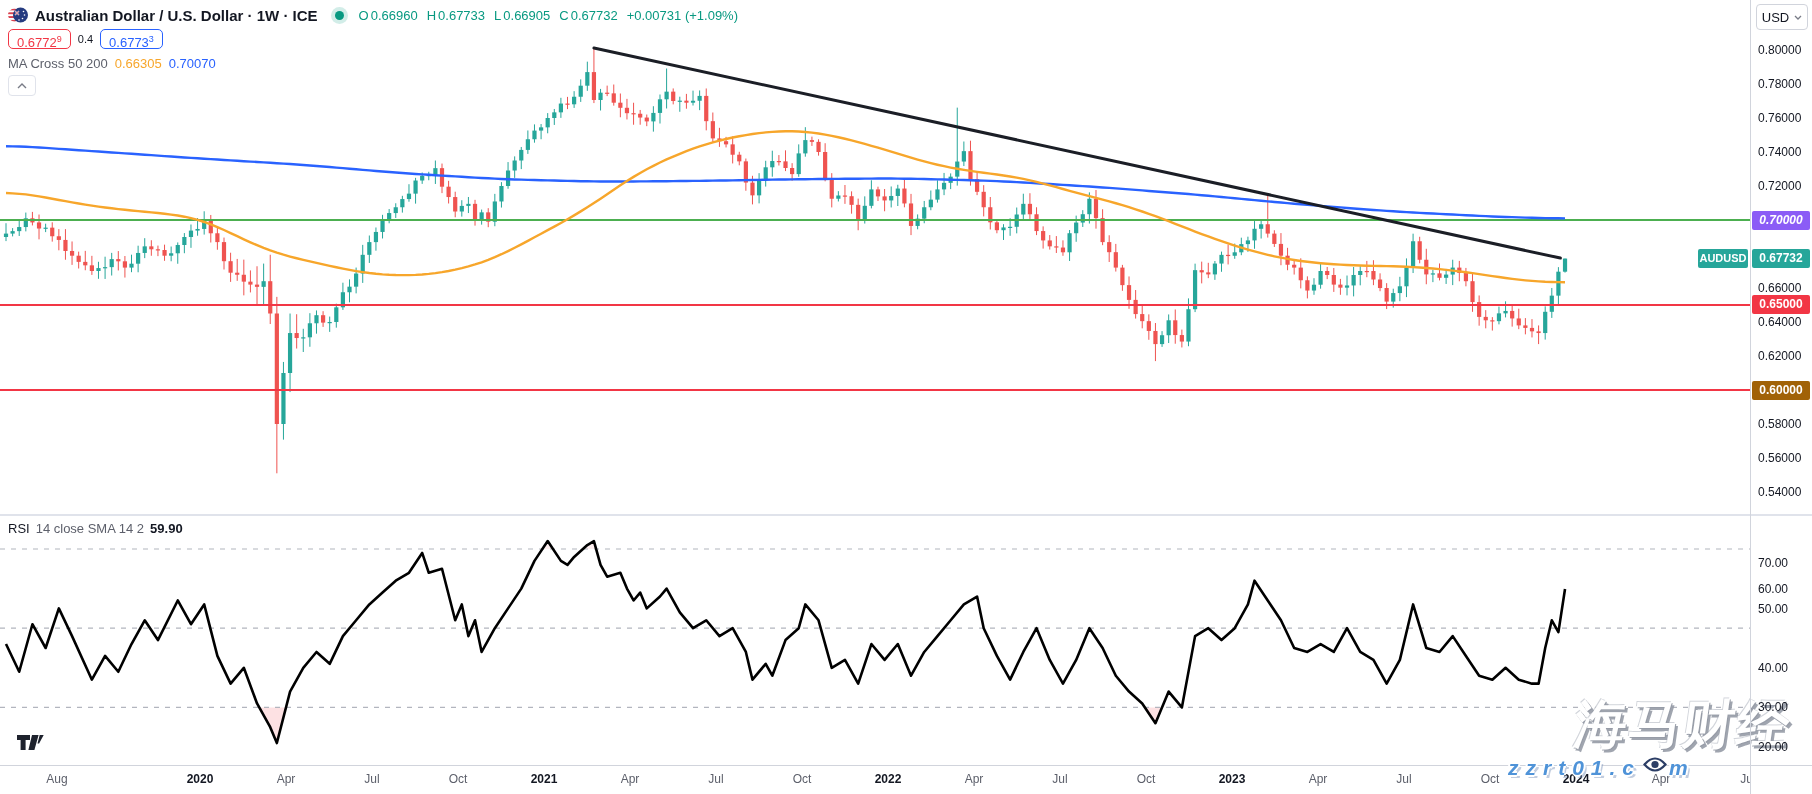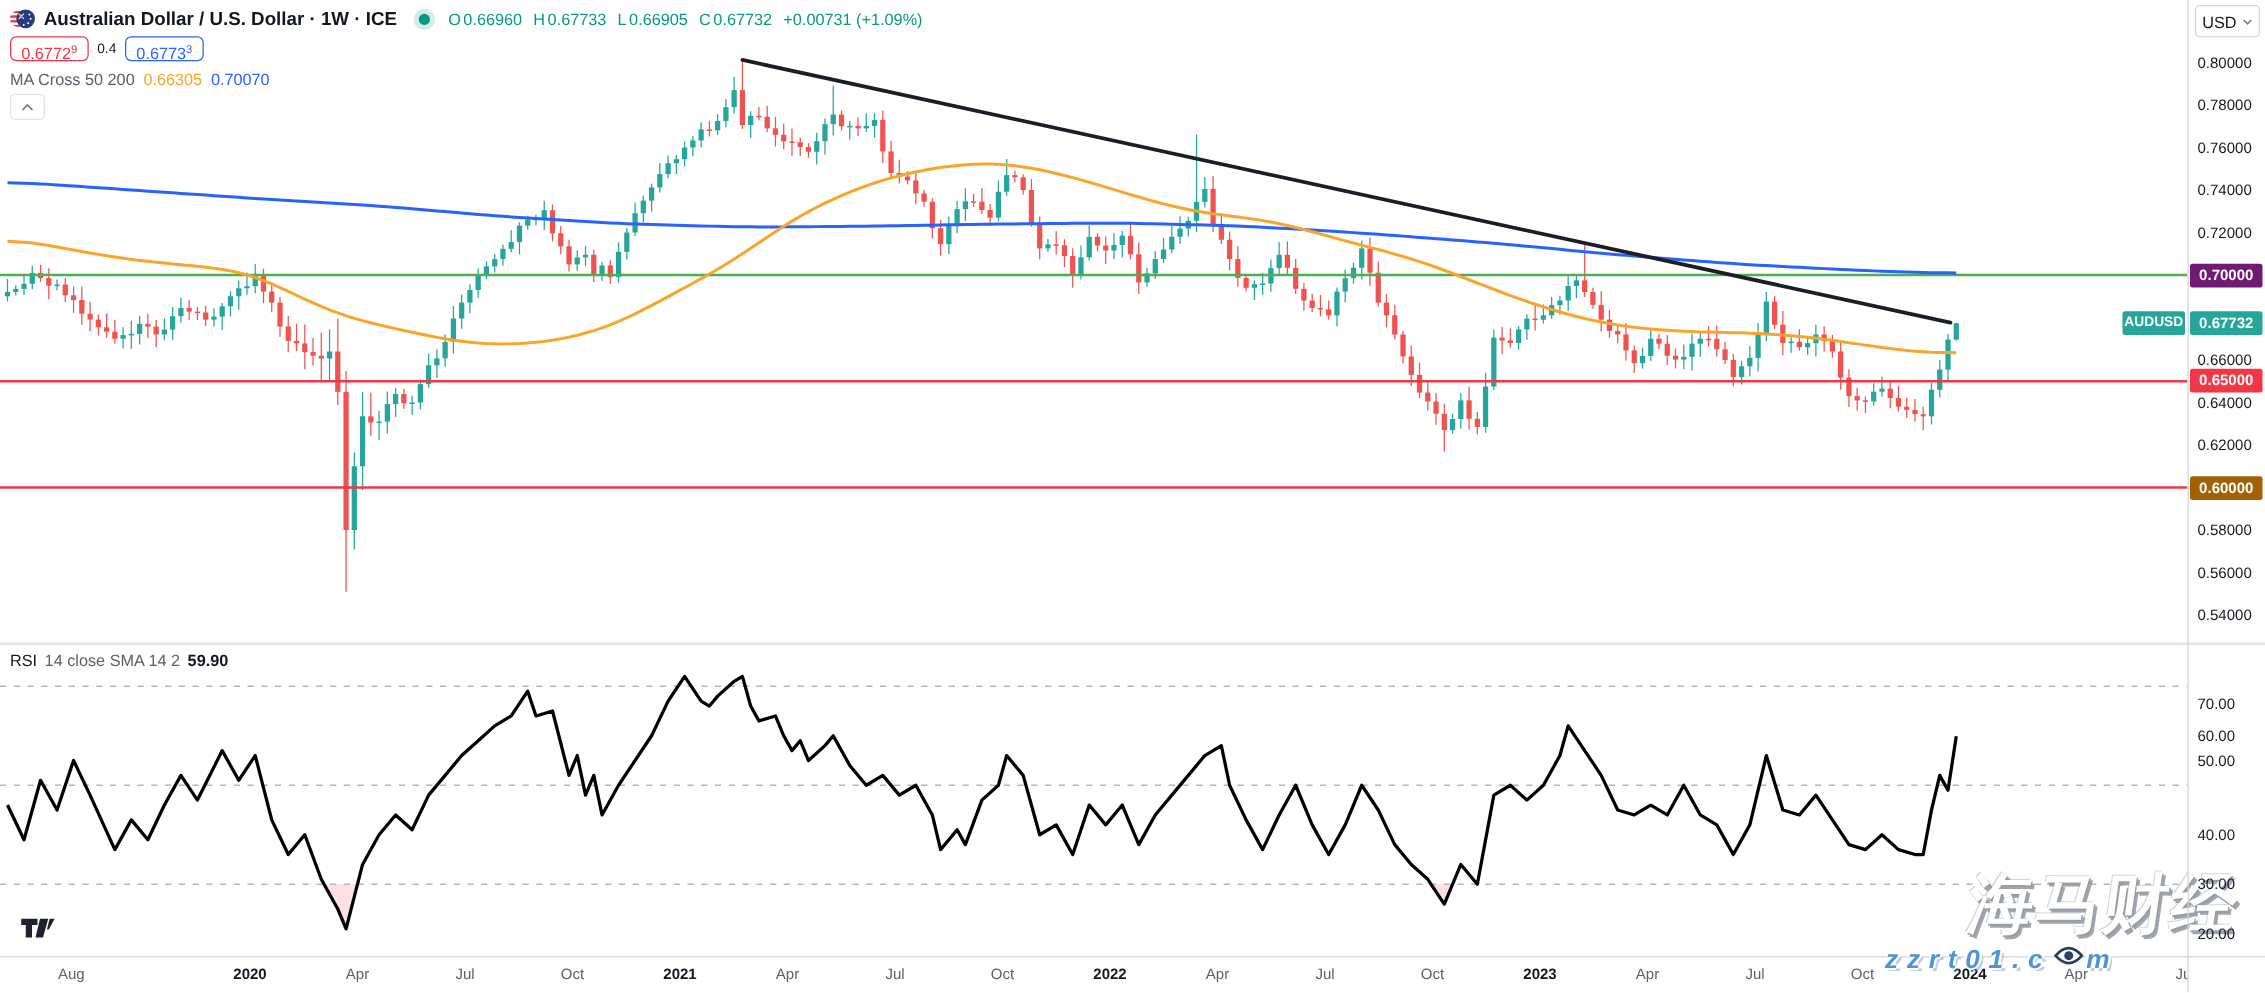--- a/index.html
+++ b/index.html
@@ -680,18 +680,18 @@
     <span>zzrt01.c</span>
     <span class="wm-eye">
       <svg width="24" height="17" viewBox="0 0 24 17">
         <path d="M1.5,8.5 Q12,-3.5 22.5,8.5 Q12,20.5 1.5,8.5 Z" fill="#fff" stroke="#2c3e66" stroke-width="2.2"></path>
         <circle cx="12" cy="8.5" r="3.6" fill="#2c3e66"></circle>
       </svg>
     </span>
     <span>m</span>
   </div>
 
-<div class="badge" style="top: 211px; background: #701a75;">0.70000</div>
+<div class="badge" style="top: 211px; background: #8b5cf6; font-style: italic;">0.70000</div>
     <div class="badge" style="top: 295px; background: rgb(242, 54, 69);">0.65000</div>
     <div class="badge" style="top: 381px; background: #a16207;">0.60000</div>
     <div class="sym-badge" style="top: 249px; background: rgb(38, 166, 154);">AUDUSD</div>
     <div class="badge" style="top: 249px; background: rgb(38, 166, 154);">0.67732</div>
   </div>
 
 </body></html>

